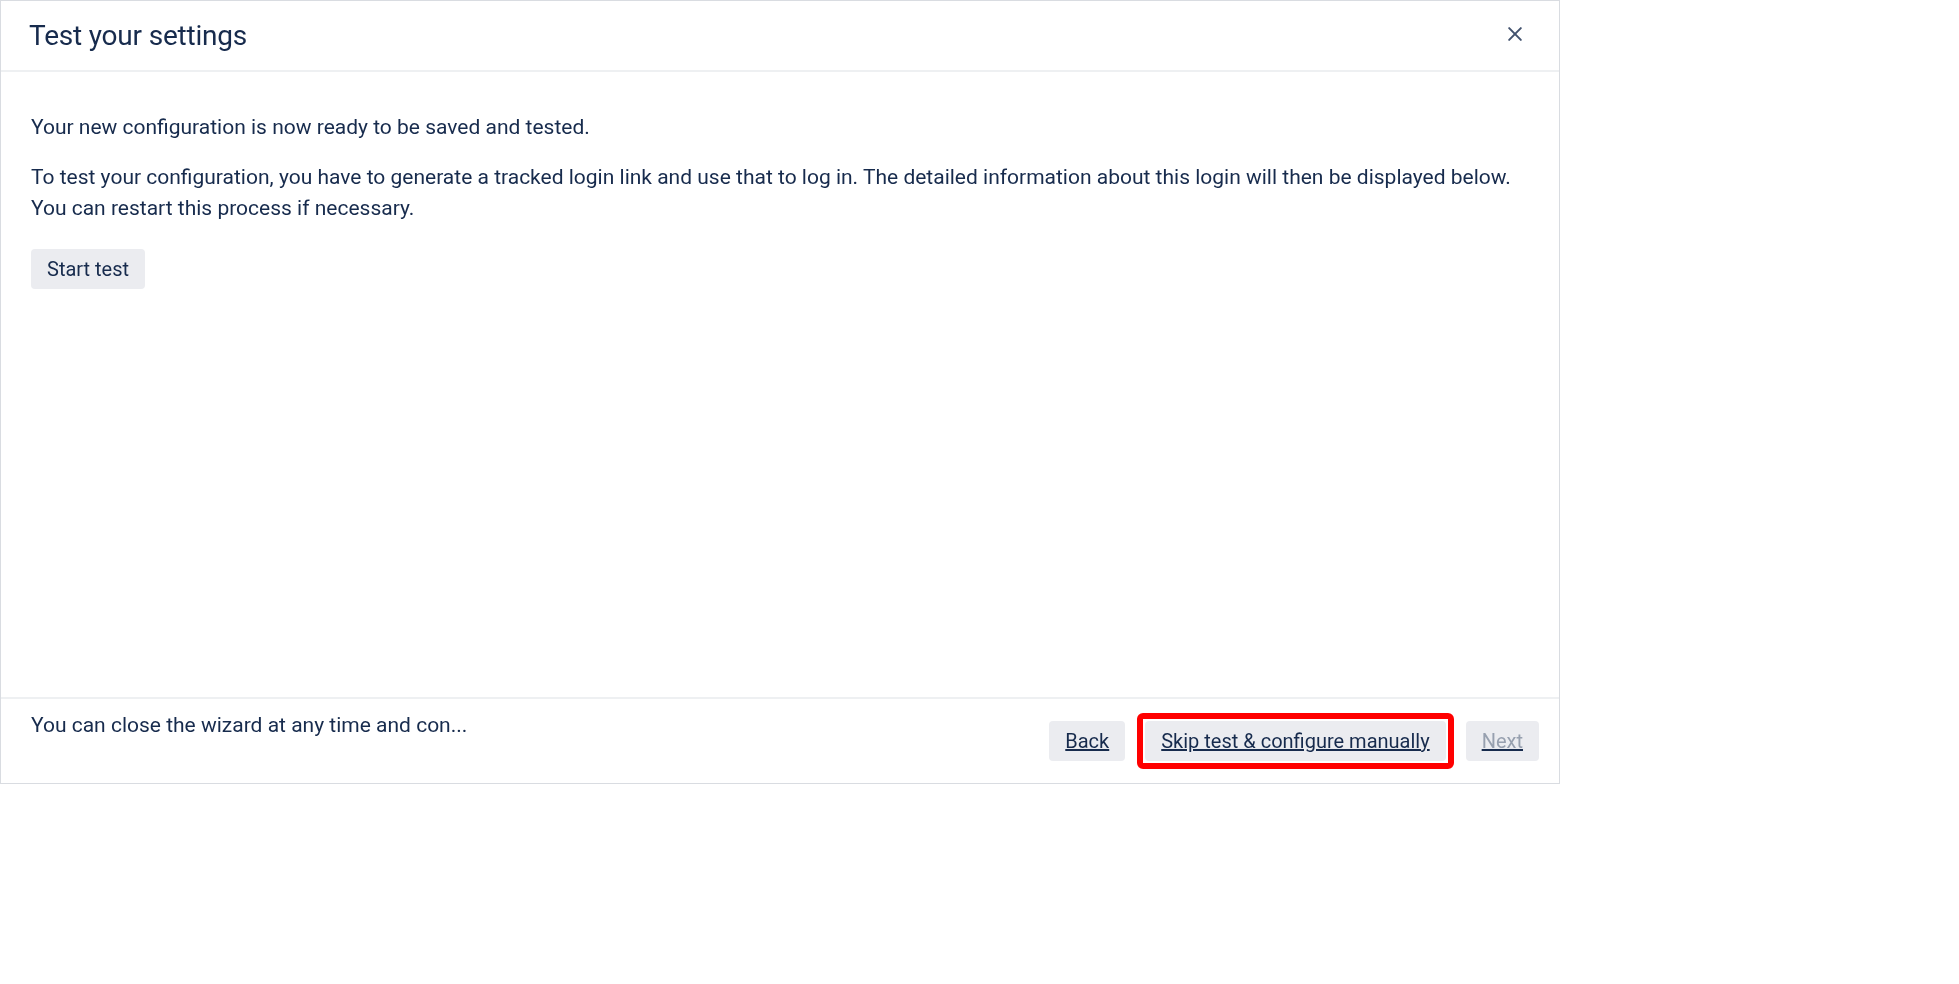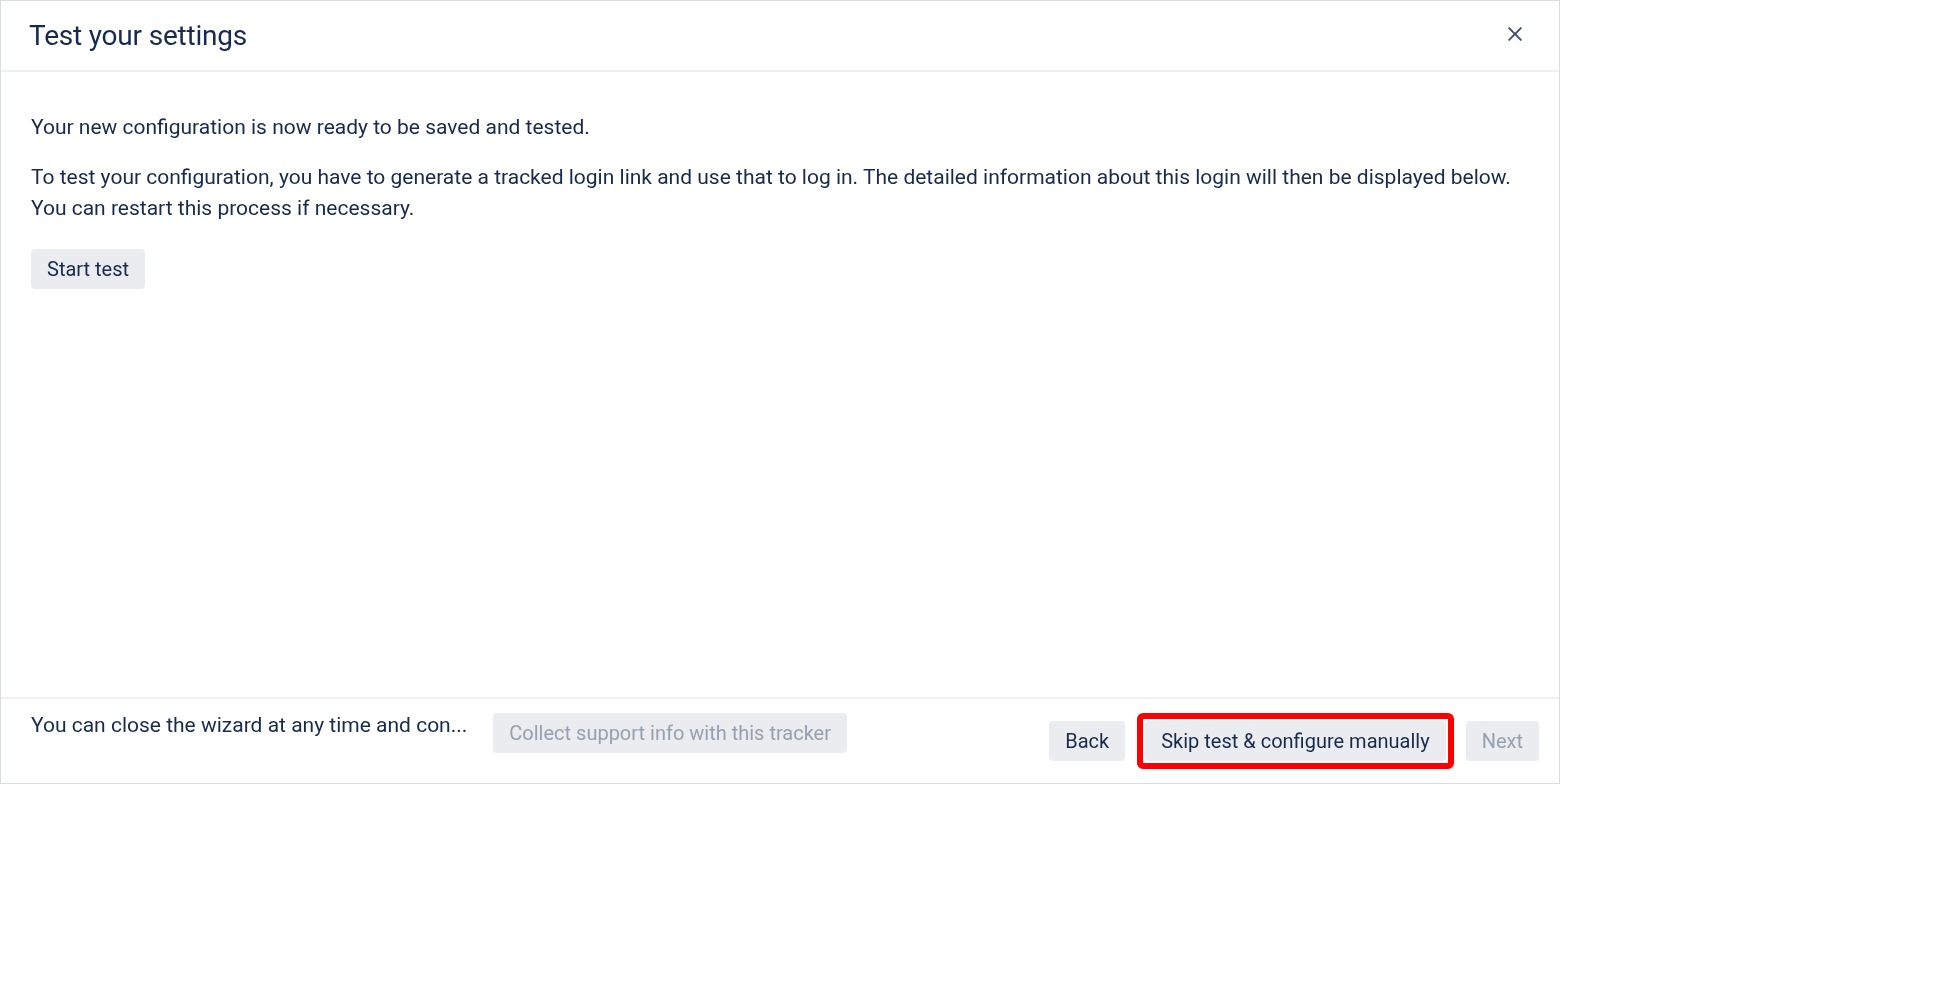--- a/index.html
+++ b/index.html
@@ -87,20 +87,21 @@
       white-space: nowrap;
       overflow: hidden;
       text-overflow: ellipsis;
       max-width: 490px;
     }
     .footer-actions {
       display: flex;
       align-items: center;
       gap: 12px;
       margin-left: auto;
+      text-decoration: underline;
     }
     .collect-btn { margin-left: 6px; }
     .highlight {
       border: 6px solid #ff0000;
       border-radius: 6px;
       padding: 2px;
       display: inline-flex;
     }
     .highlight .btn { margin: 0; }
   </style>
@@ -121,21 +122,20 @@
   </div>
 
   <div class="modal-body">
     <p class="para">Your new configuration is now ready to be saved and tested.</p>
     <p class="para">To test your configuration, you have to generate a tracked login link and use that to log in. The detailed information about this login will then be displayed below. You can restart this process if necessary.</p>
     <button class="btn start-test-btn">Start test</button>
   </div>
 
   <div class="modal-footer">
     <span class="footer-note">You can close the wizard at any time and con...</span>
-    <button class="btn disabled collect-btn">Collect support info with this tracker</button>
     <div class="footer-actions">
       <button class="btn">Back</button>
       <span class="highlight">
         <button class="btn">Skip test &amp; configure manually</button>
       </span>
       <button class="btn disabled">Next</button>
     </div>
   </div>
 </div>
 

